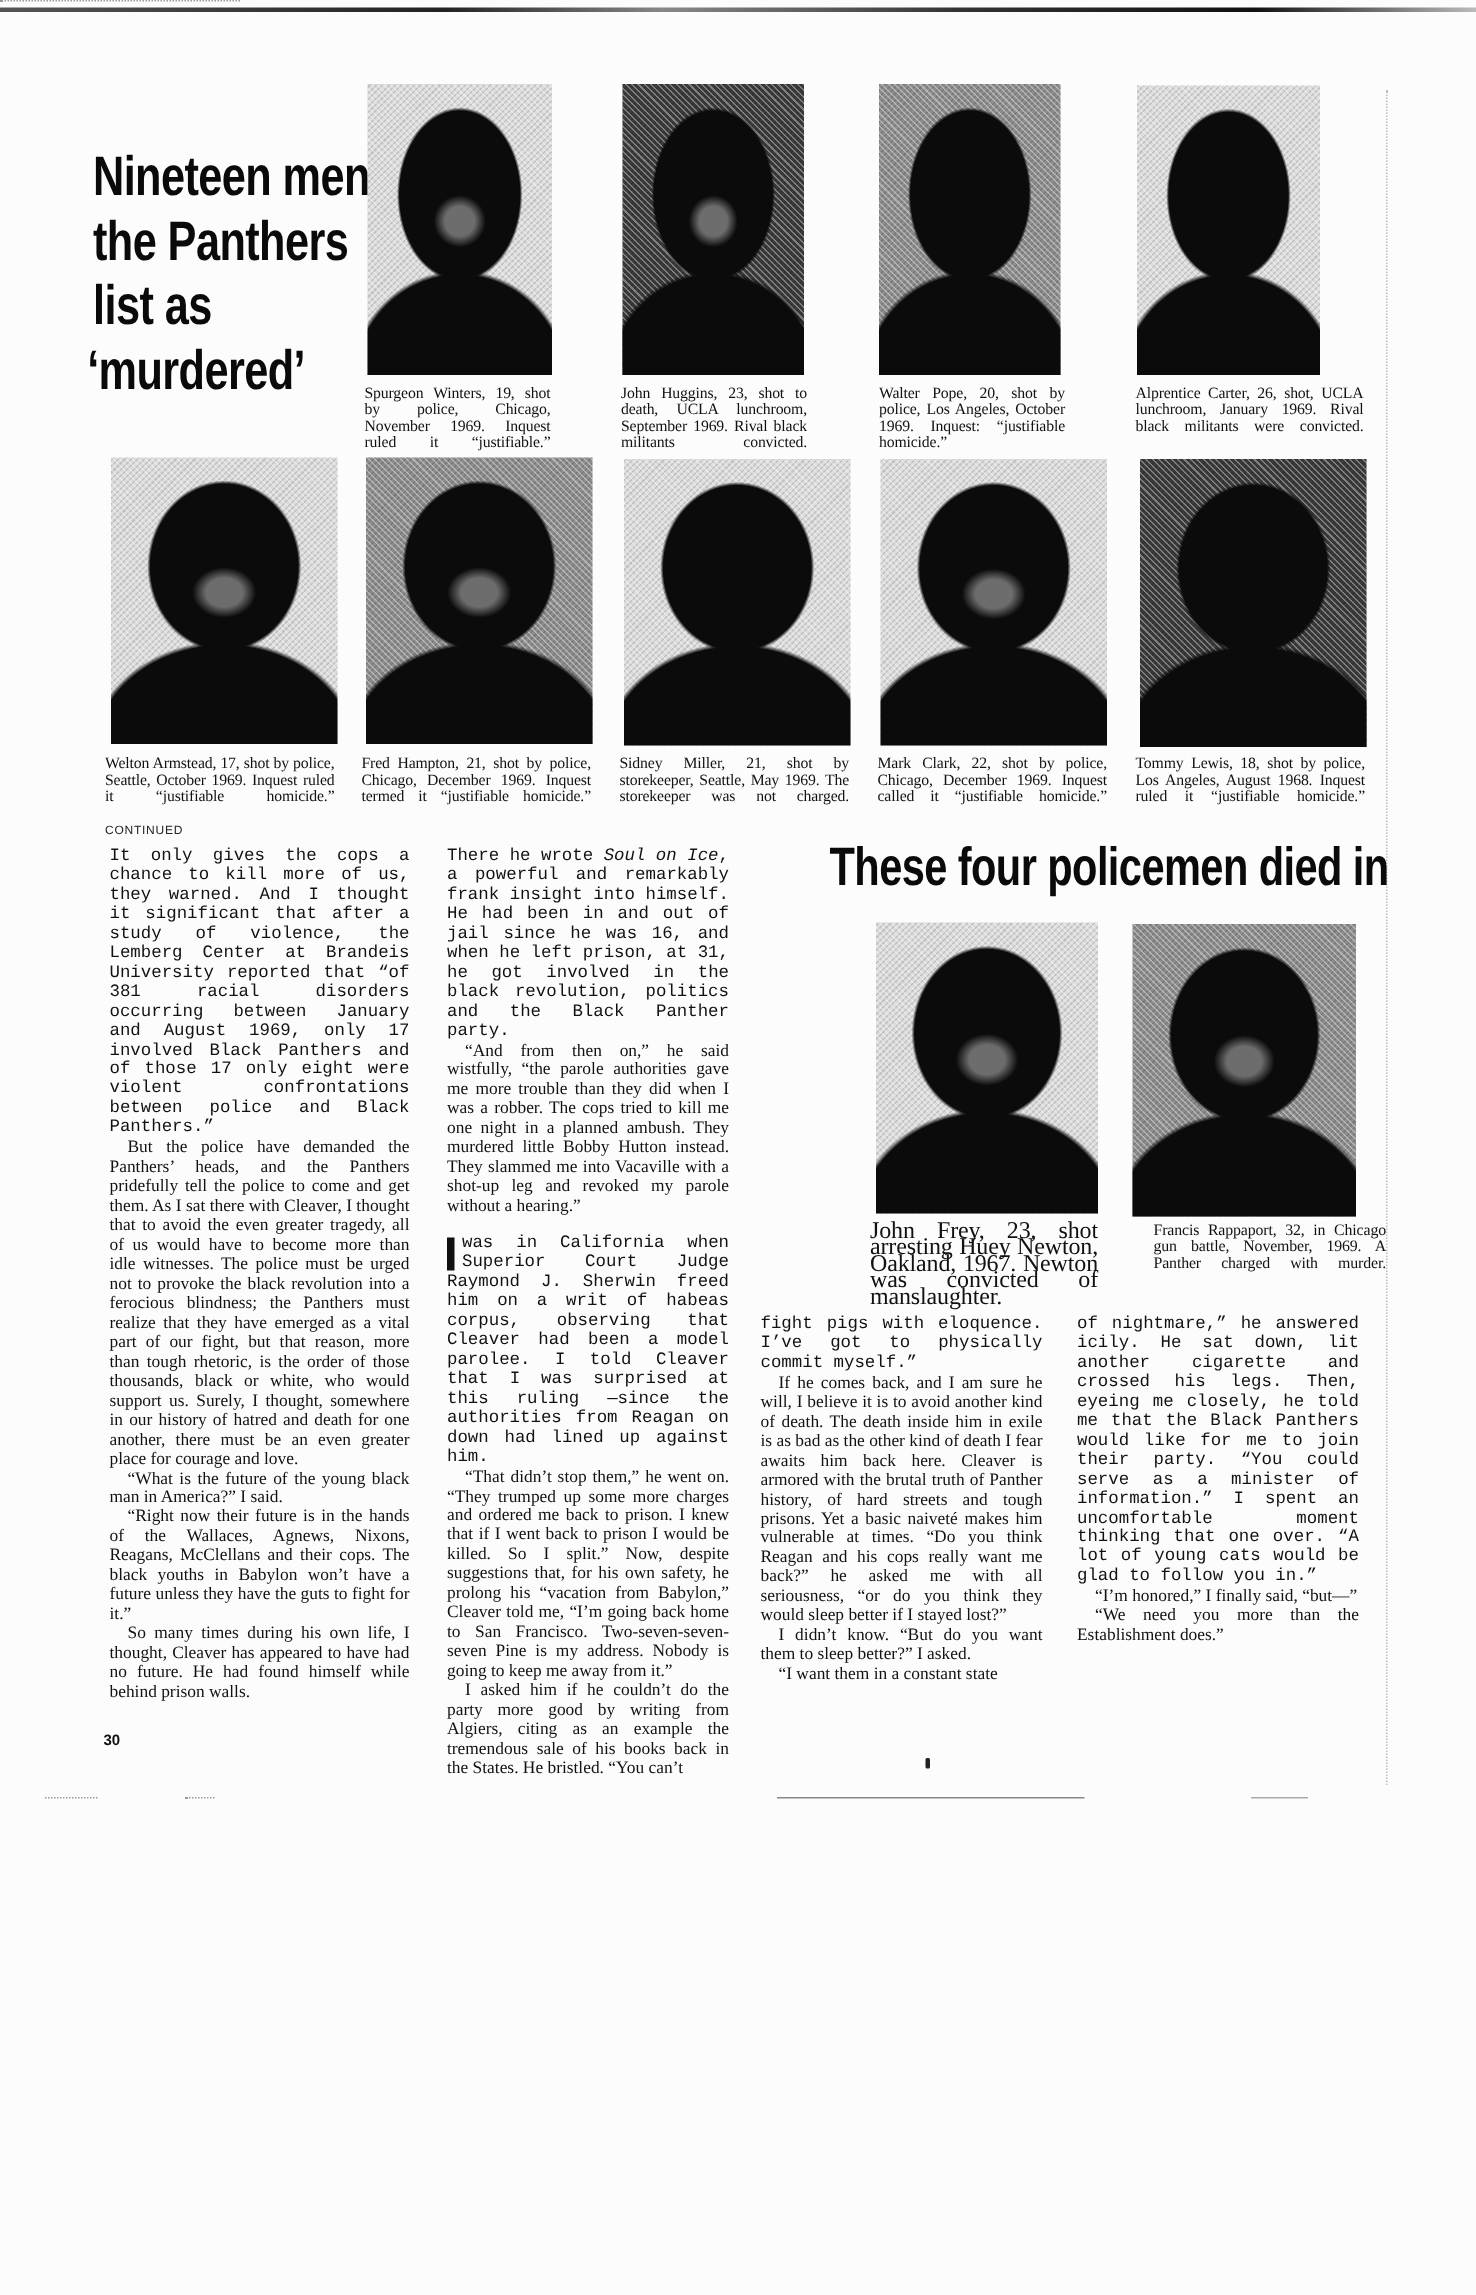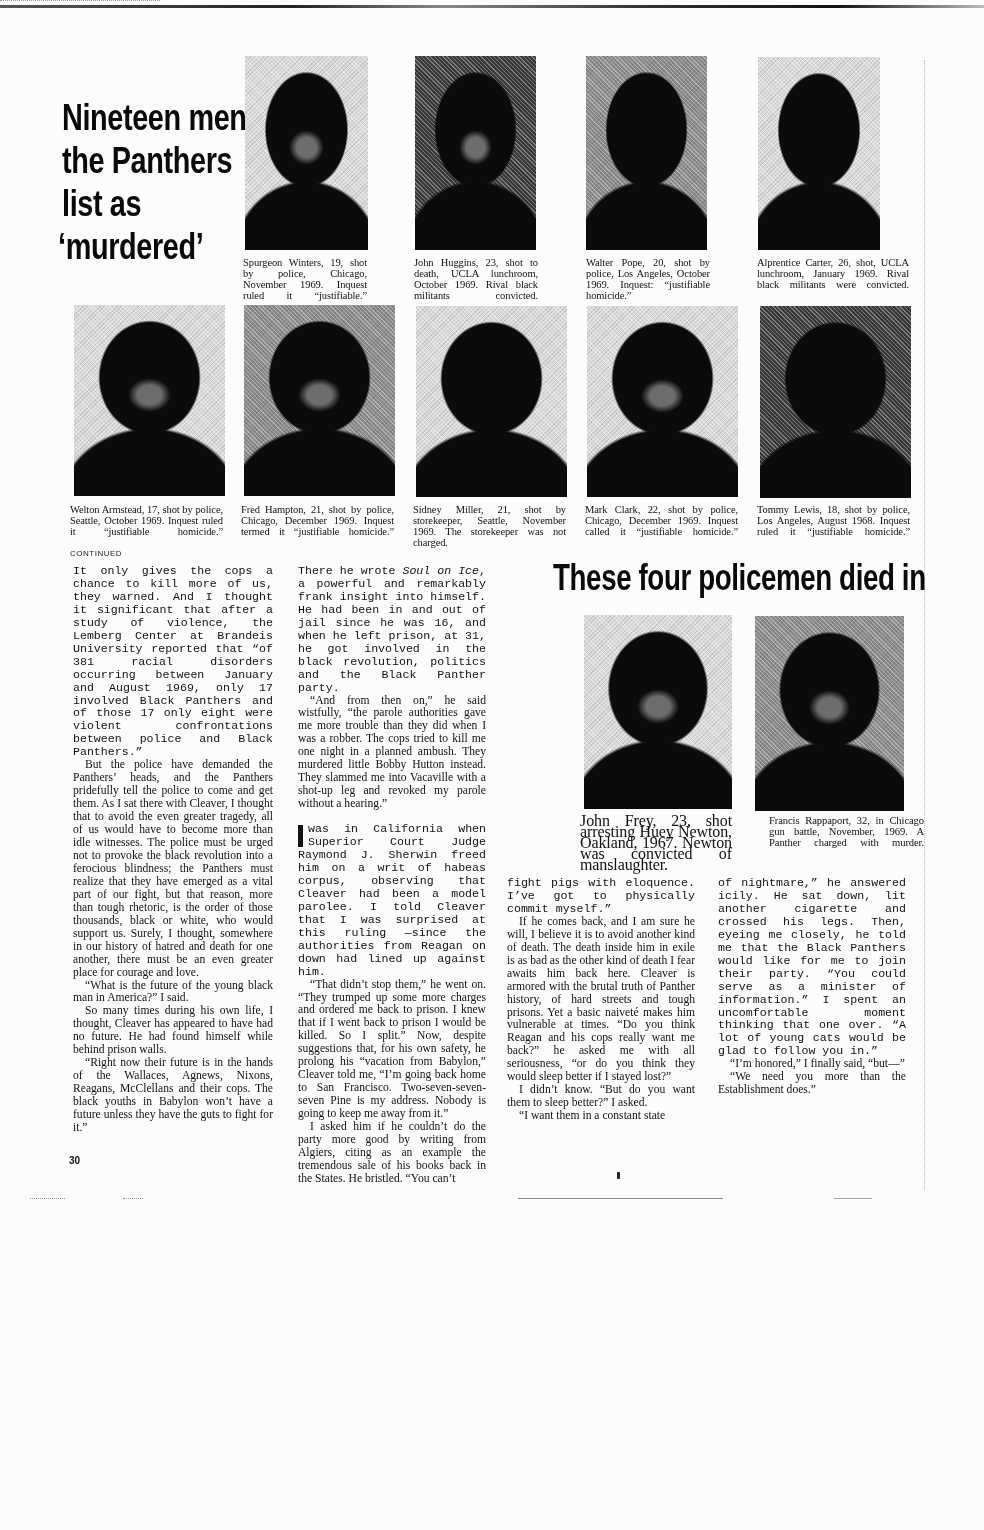--- a/index.html
+++ b/index.html
@@ -82,61 +82,61 @@
 <div class="abs photo light" style="left:245px;top:56px;width:123px;height:194px;">
     <div class="face"></div>
   </div>
 <div class="abs photo dark" style="left:415px;top:56px;width:121px;height:194px;">
     <div class="face"></div>
   </div>
 <div class="abs photo mid" style="left:586px;top:56px;width:121px;height:194px;"></div>
 <div class="abs photo light" style="left:758px;top:57px;width:122px;height:193px;"></div>
 
 <div class="abs caption" style="left:243px;top:257px;width:124px;">Spurgeon Winters, 19, shot by police, Chicago, November 1969. Inquest ruled it “justifiable.”</div>
-<div class="abs caption" style="left:414px;top:257px;width:124px;">John Huggins, 23, shot to death, UCLA lunchroom, October 1969. Rival black militants convicted.</div>
+<div class="abs caption" style="left:414px;top:257px;width:124px;">John Huggins, 23, shot to death, UCLA lunchroom, September 1969. Rival black militants convicted.</div>
 <div class="abs caption" style="left:586px;top:257px;width:124px;">Walter Pope, 20, shot by police, Los Angeles, October 1969. Inquest: “justifiable homicide.”</div>
 <div class="abs caption" style="left:757px;top:257px;width:152px;">Alprentice Carter, 26, shot, UCLA lunchroom, January 1969. Rival black militants were convicted.</div>
 
 <div class="abs photo light" style="left:74px;top:305px;width:151px;height:191px;">
     <div class="face"></div>
   </div>
 <div class="abs photo mid" style="left:244px;top:305px;width:151px;height:191px;">
     <div class="face"></div>
   </div>
 <div class="abs photo light" style="left:416px;top:306px;width:151px;height:191px;"></div>
 <div class="abs photo light" style="left:587px;top:306px;width:151px;height:191px;">
     <div class="face"></div>
   </div>
 <div class="abs photo dark" style="left:760px;top:306px;width:151px;height:192px;"></div>
 
 <div class="abs caption" style="left:70px;top:504px;width:153px;">Welton Armstead, 17, shot by police, Seattle, October 1969. Inquest ruled it “justifiable homicide.”</div>
 <div class="abs caption" style="left:241px;top:504px;width:153px;">Fred Hampton, 21, shot by police, Chicago, December 1969. Inquest termed it “justifiable homicide.”</div>
-<div class="abs caption" style="left:413px;top:504px;width:153px;">Sidney Miller, 21, shot by storekeeper, Seattle, November 1969. The storekeeper was not charged.</div>
+<div class="abs caption" style="left:413px;top:504px;width:153px;">Sidney Miller, 21, shot by storekeeper, Seattle, May 1969. The storekeeper was not charged.</div>
 <div class="abs caption" style="left:585px;top:504px;width:153px;">Mark Clark, 22, shot by police, Chicago, December 1969. Inquest called it “justifiable homicide.”</div>
 <div class="abs caption" style="left:757px;top:504px;width:153px;">Tommy Lewis, 18, shot by police, Los Angeles, August 1968. Inquest ruled it “justifiable homicide.”</div>
 
 <div class="abs continued">CONTINUED</div>
 
 <div class="abs headline hl-police">These four policemen died in</div>
 
 <div class="abs photo light" style="left:584px;top:615px;width:148px;height:194px;">
     <div class="face"></div>
   </div>
 <div class="abs photo mid" style="left:755px;top:616px;width:149px;height:195px;">
     <div class="face"></div>
   </div>
 <div class="abs caption" style="left:580px;top:815px;width:152px;font-size:16px;">John Frey, 23, shot arresting Huey Newton, Oakland, 1967. Newton was convicted of manslaughter.</div>
 <div class="abs caption" style="left:753px;top:815px;width:155px;font-size:10.6px;margin-left:16px;">Francis Rappaport, 32, in Chicago gun battle, November, 1969. A Panther charged with murder.</div>
 
 <div class="abs col" style="left:73px;top:565px;width:200px;">
   <p class="noindent">It only gives the cops a chance to kill more of us, they warned. And I thought it significant that after a study of violence, the Lemberg Center at Brandeis University reported that “of 381 racial disorders occurring between January and August 1969, only 17 involved Black Panthers and of those 17 only eight were violent confrontations between police and Black Panthers.”</p>
   <p>But the police have demanded the Panthers’ heads, and the Panthers pridefully tell the police to come and get them. As I sat there with Cleaver, I thought that to avoid the even greater tragedy, all of us would have to become more than idle witnesses. The police must be urged not to provoke the black revolution into a ferocious blindness; the Panthers must realize that they have emerged as a vital part of our fight, but that reason, more than tough rhetoric, is the order of those thousands, black or white, who would support us. Surely, I thought, somewhere in our history of hatred and death for one another, there must be an even greater place for courage and love.</p>
   <p>“What is the future of the young black man in America?” I said.</p>
+  <p>“Right now their future is in the hands of the Wallaces, Agnews, Nixons, Reagans, McClellans and their cops. The black youths in Babylon won’t have a future unless they have the guts to fight for it.”</p>
   <p>So many times during his own life, I thought, Cleaver has appeared to have had no future. He had found himself while behind prison walls.</p>
-  <p>“Right now their future is in the hands of the Wallaces, Agnews, Nixons, Reagans, McClellans and their cops. The black youths in Babylon won’t have a future unless they have the guts to fight for it.”</p>
 </div>
 
 <div class="abs col" style="left:298px;top:565px;width:188px;">
   <p class="noindent"><span>There he wrote </span><i>Soul on Ice</i><span>, a powerful and remarkably frank insight into himself. He had been in and out of jail since he was 16, and when he left prison, at 31, he got involved in the black revolution, politics and the Black Panther party.</span></p>
   <p>“And from then on,” he said wistfully, “the parole authorities gave me more trouble than they did when I was a robber. The cops tried to kill me one night in a planned ambush. They murdered little Bobby Hutton instead. They slammed me into Vacaville with a shot-up leg and revoked my parole without a hearing.”</p>
   <p class="noindent gap"><span class="dropcap"></span><span>was in California when Superior Court Judge Raymond J. Sherwin freed him on a writ of habeas corpus, observing that Cleaver had been a model parolee. I told Cleaver that I was surprised at this ruling —since the authorities from Reagan on down had lined up against him.</span></p>
   <p>“That didn’t stop them,” he went on. “They trumped up some more charges and ordered me back to prison. I knew that if I went back to prison I would be killed. So I split.” Now, despite suggestions that, for his own safety, he prolong his “vacation from Babylon,” Cleaver told me, “I’m going back home to San Francisco.  Two-seven-seven-seven Pine is my address. Nobody is going to keep me away from it.”</p>
   <p>I asked him if he couldn’t do the party more good by writing from Algiers, citing as an example the tremendous sale of his books back in the States. He bristled. “You can’t</p>
 </div>
 

